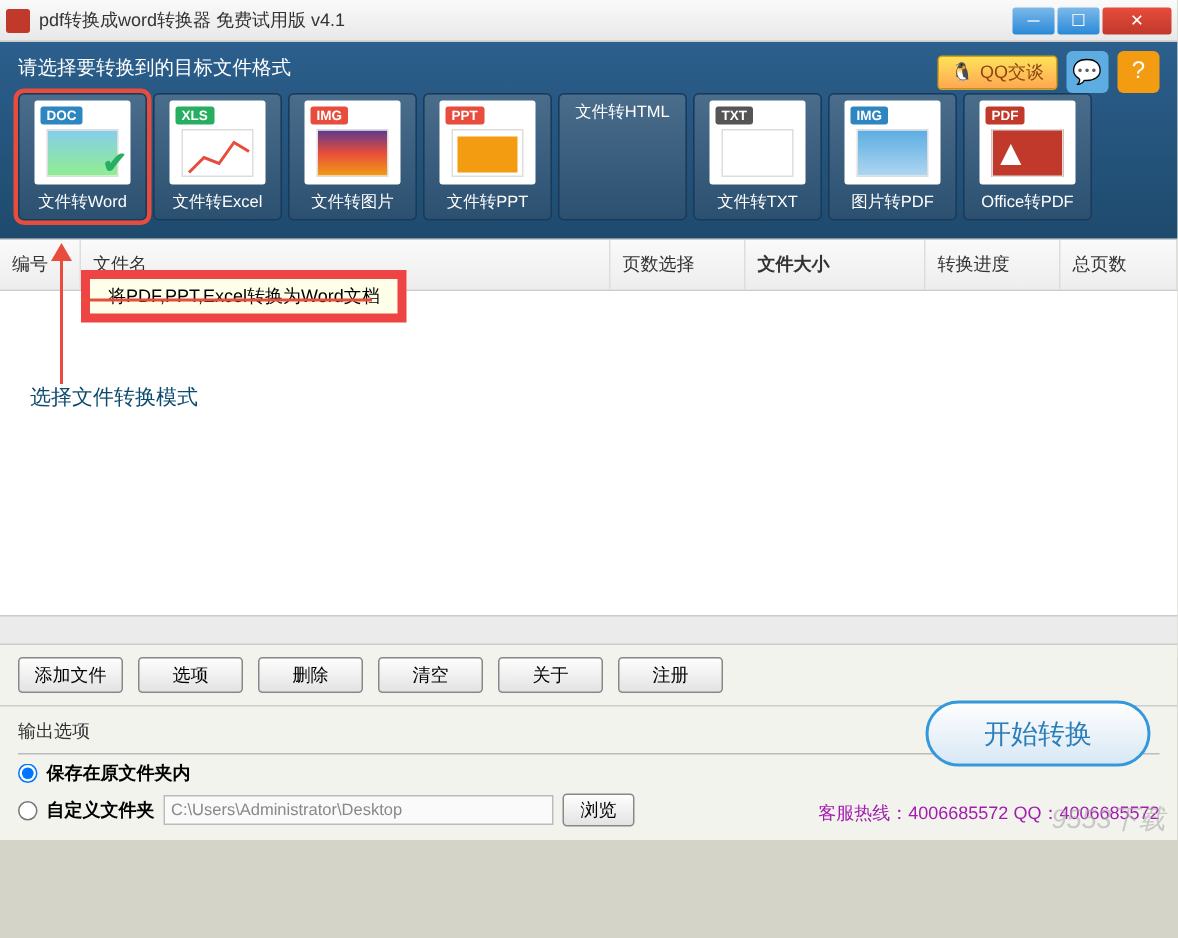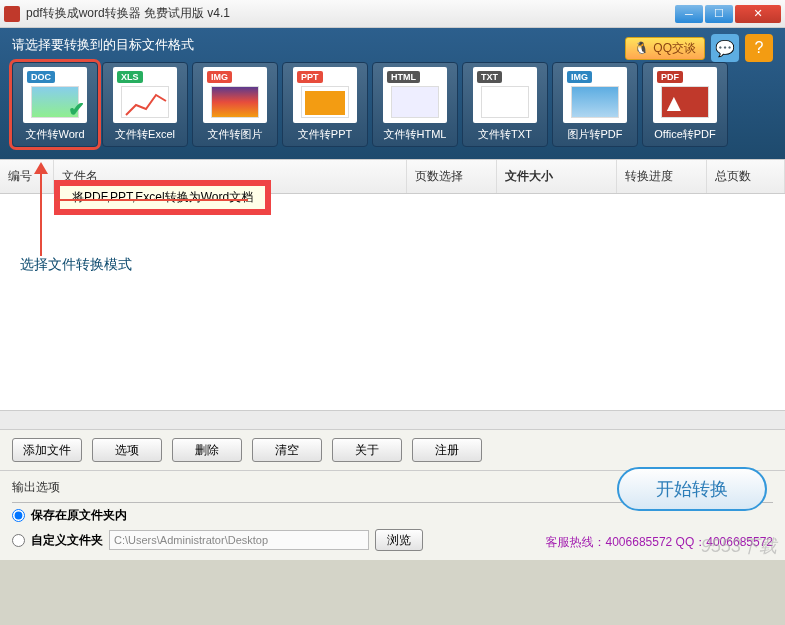--- a/index.html
+++ b/index.html
@@ -107,24 +107,20 @@
       <div class="format-item">
         <div class="format-icon">
           <div class="tag" style="background:#e74c3c">PPT</div>
           <div class="preview" style="background:#fff">
             <div style="width:40px;height:24px;background:#f39c12;margin:4px auto;"></div>
           </div>
         </div>
         <div class="format-label">文件转PPT</div>
       </div>
       <div class="format-item">
-        <div class="format-icon">
-          <div class="tag" style="background:#555">HTML</div>
-          <div class="preview" style="background:#eef"></div>
-        </div>
         <div class="format-label">文件转HTML</div>
       </div>
       <div class="format-item">
         <div class="format-icon">
           <div class="tag" style="background:#555">TXT</div>
           <div class="preview" style="background:#fff"></div>
         </div>
         <div class="format-label">文件转TXT</div>
       </div>
       <div class="format-item">

